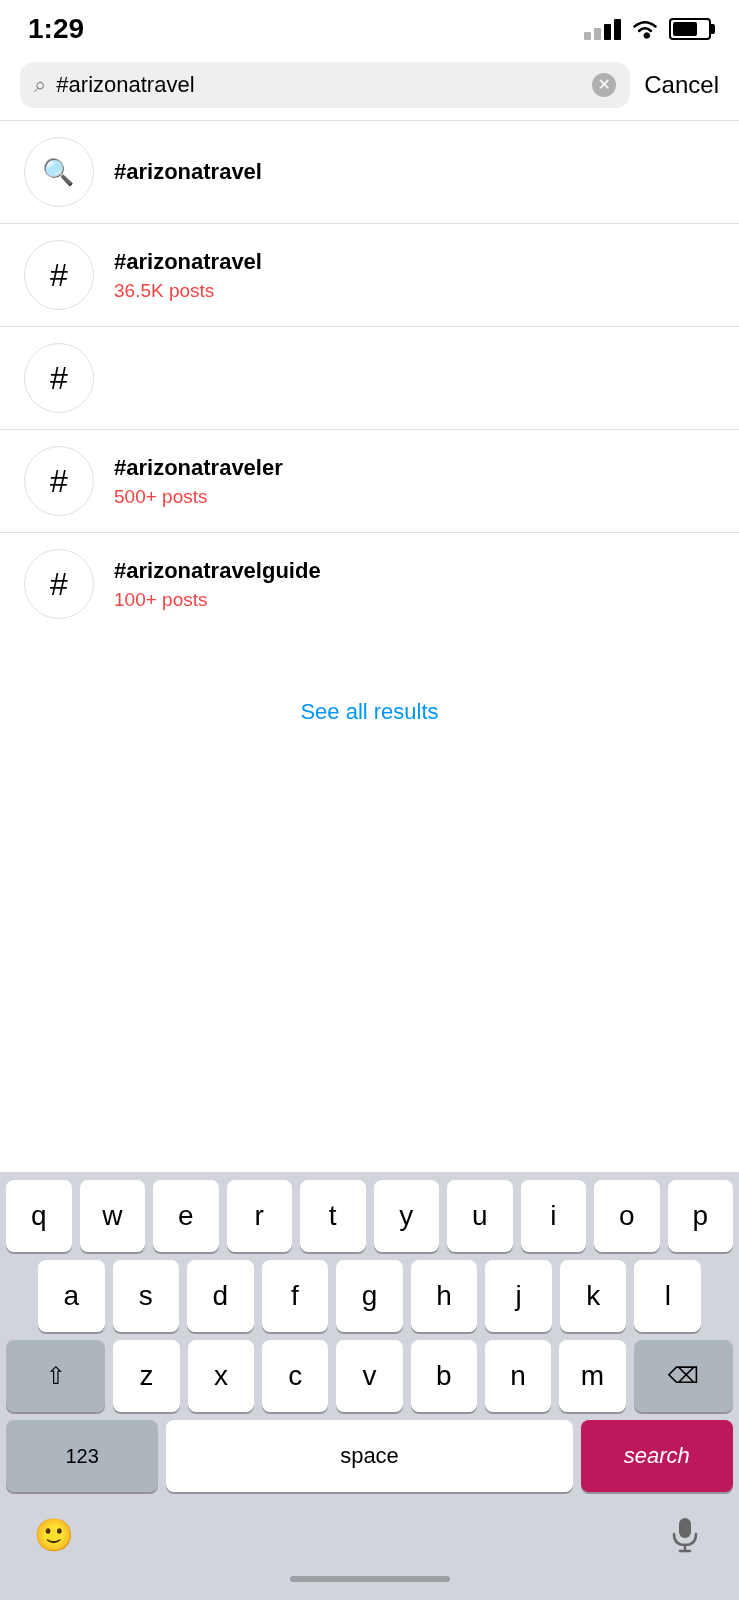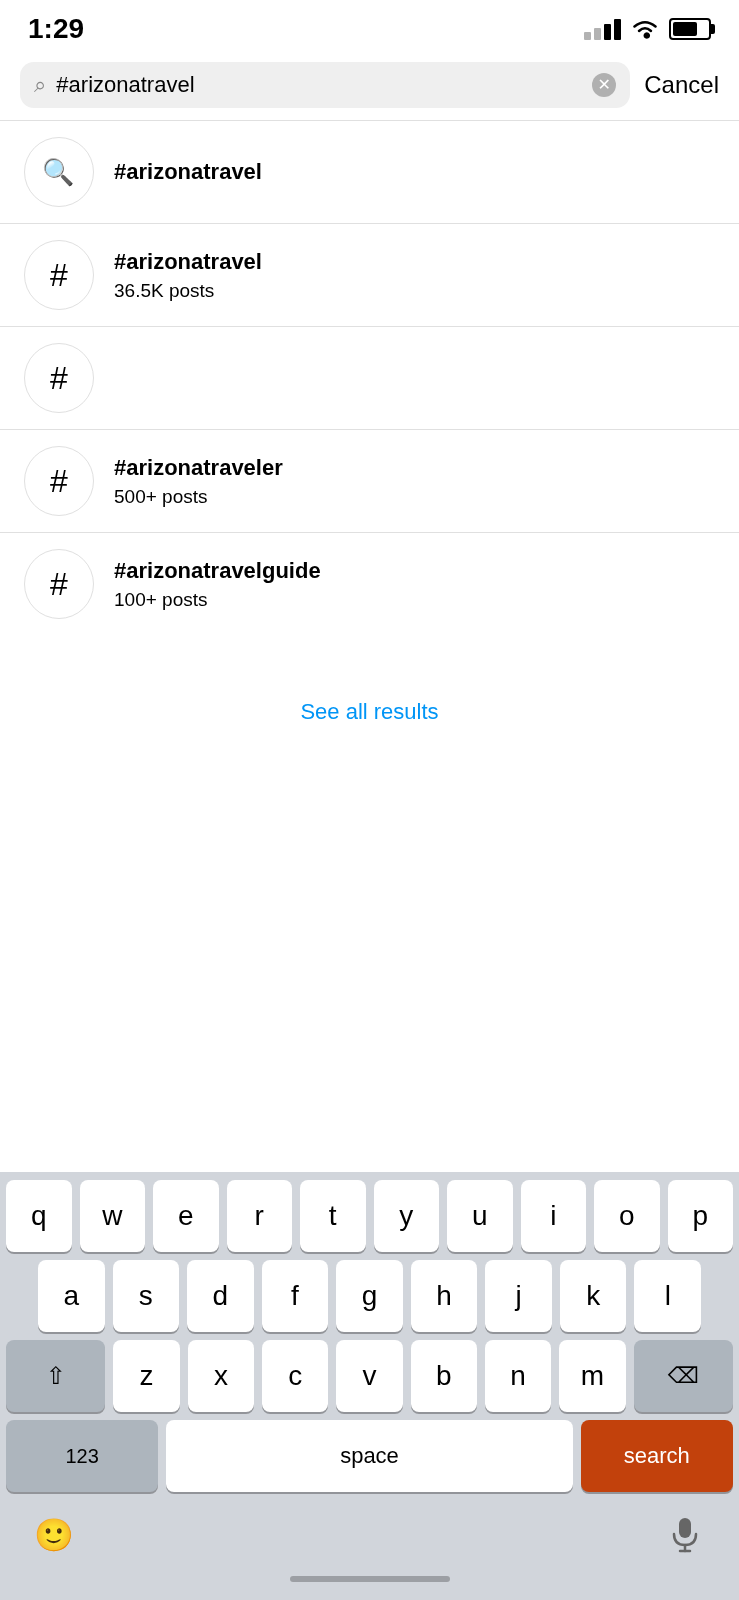--- a/index.html
+++ b/index.html
@@ -173,21 +173,21 @@
       flex: 1;
     }
     .result-title {
       font-size: 22px;
       font-weight: 600;
       color: #000;
       line-height: 1.3;
     }
     .result-subtitle {
       font-size: 19px;
-      color: #000000;
+      color: #ef4444;
       margin-top: 3px;
     }
 
     
     .see-all-container {
       display: flex;
       justify-content: center;
       padding: 28px 0 20px 0;
     }
     .see-all-btn {
@@ -241,24 +241,25 @@
     .key-numbers {
       font-size: 20px;
       flex: 1.5;
     }
     .key-space {
       flex: 4;
       font-size: 22px;
       color: #000;
     }
     .key-search-btn {
-      background: #c2410c;
+      background: #be185d;
       color: #fff;
       font-size: 22px;
       flex: 1.5;
+      font-style: italic;
     }
 
     .bottom-row {
       display: flex;
       align-items: center;
       justify-content: space-between;
       padding: 8px 24px 10px 24px;
     }
     .keyboard-bottom-bar {
       padding-bottom: 6px;

